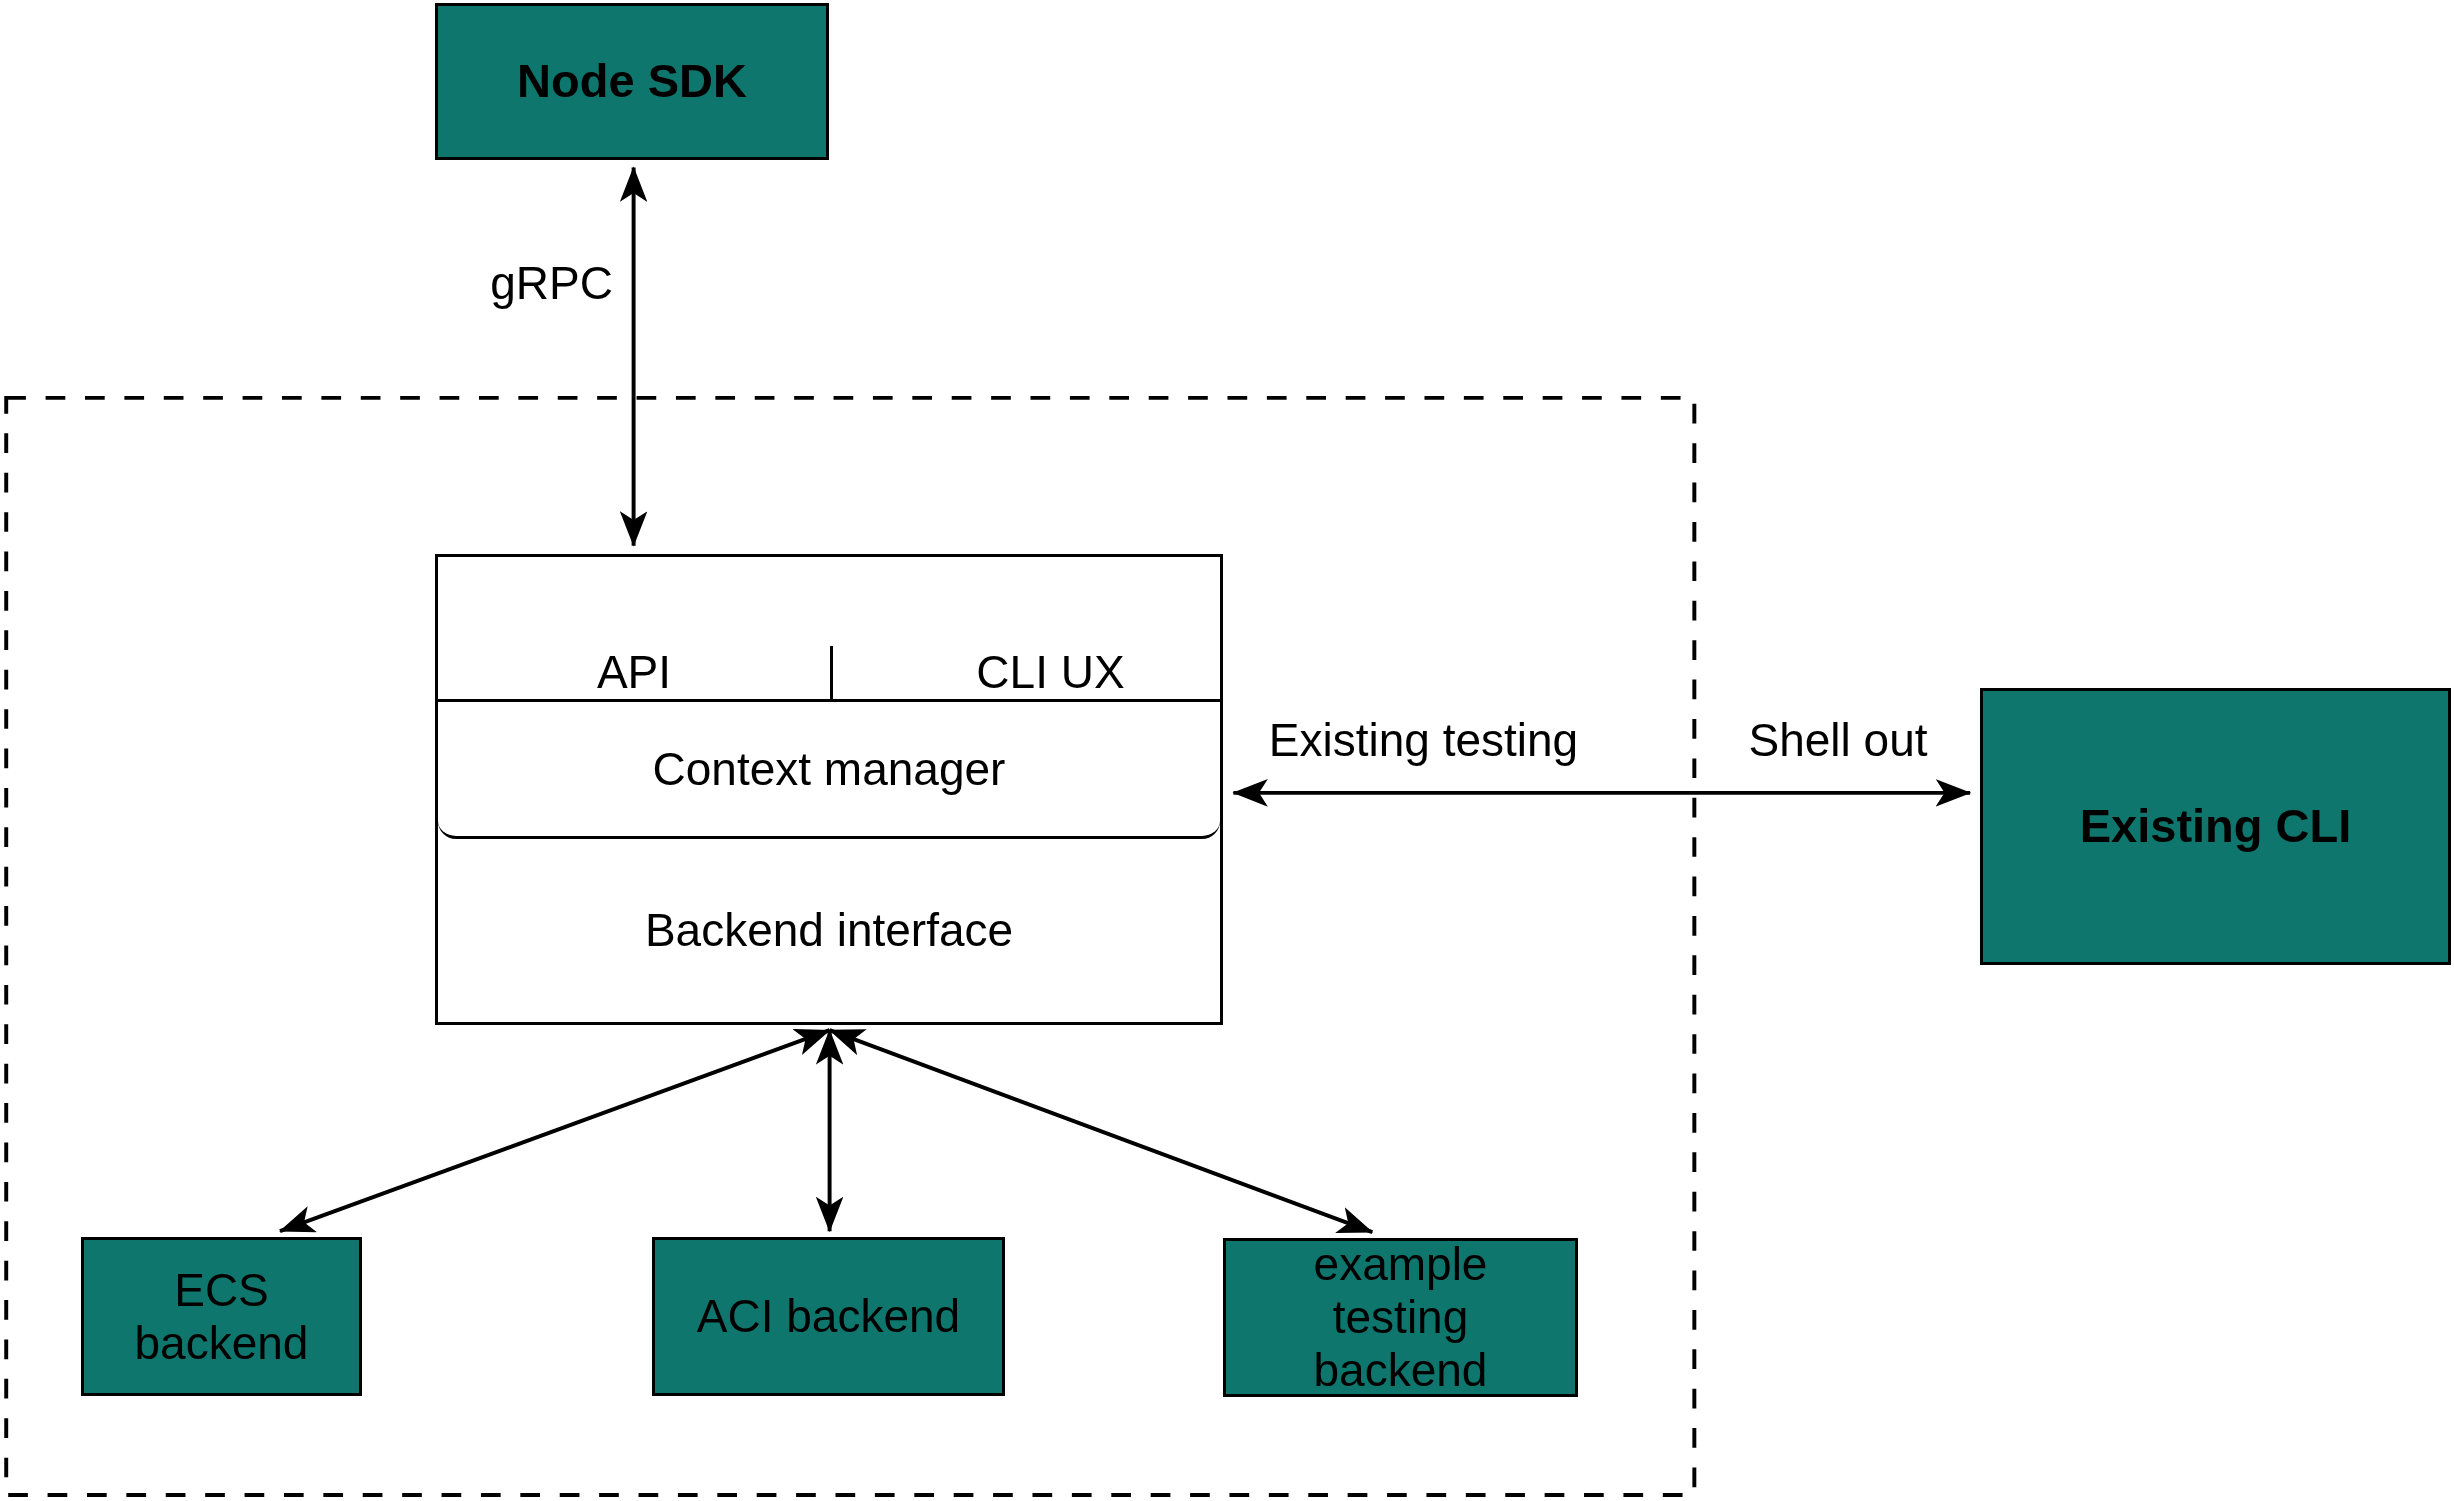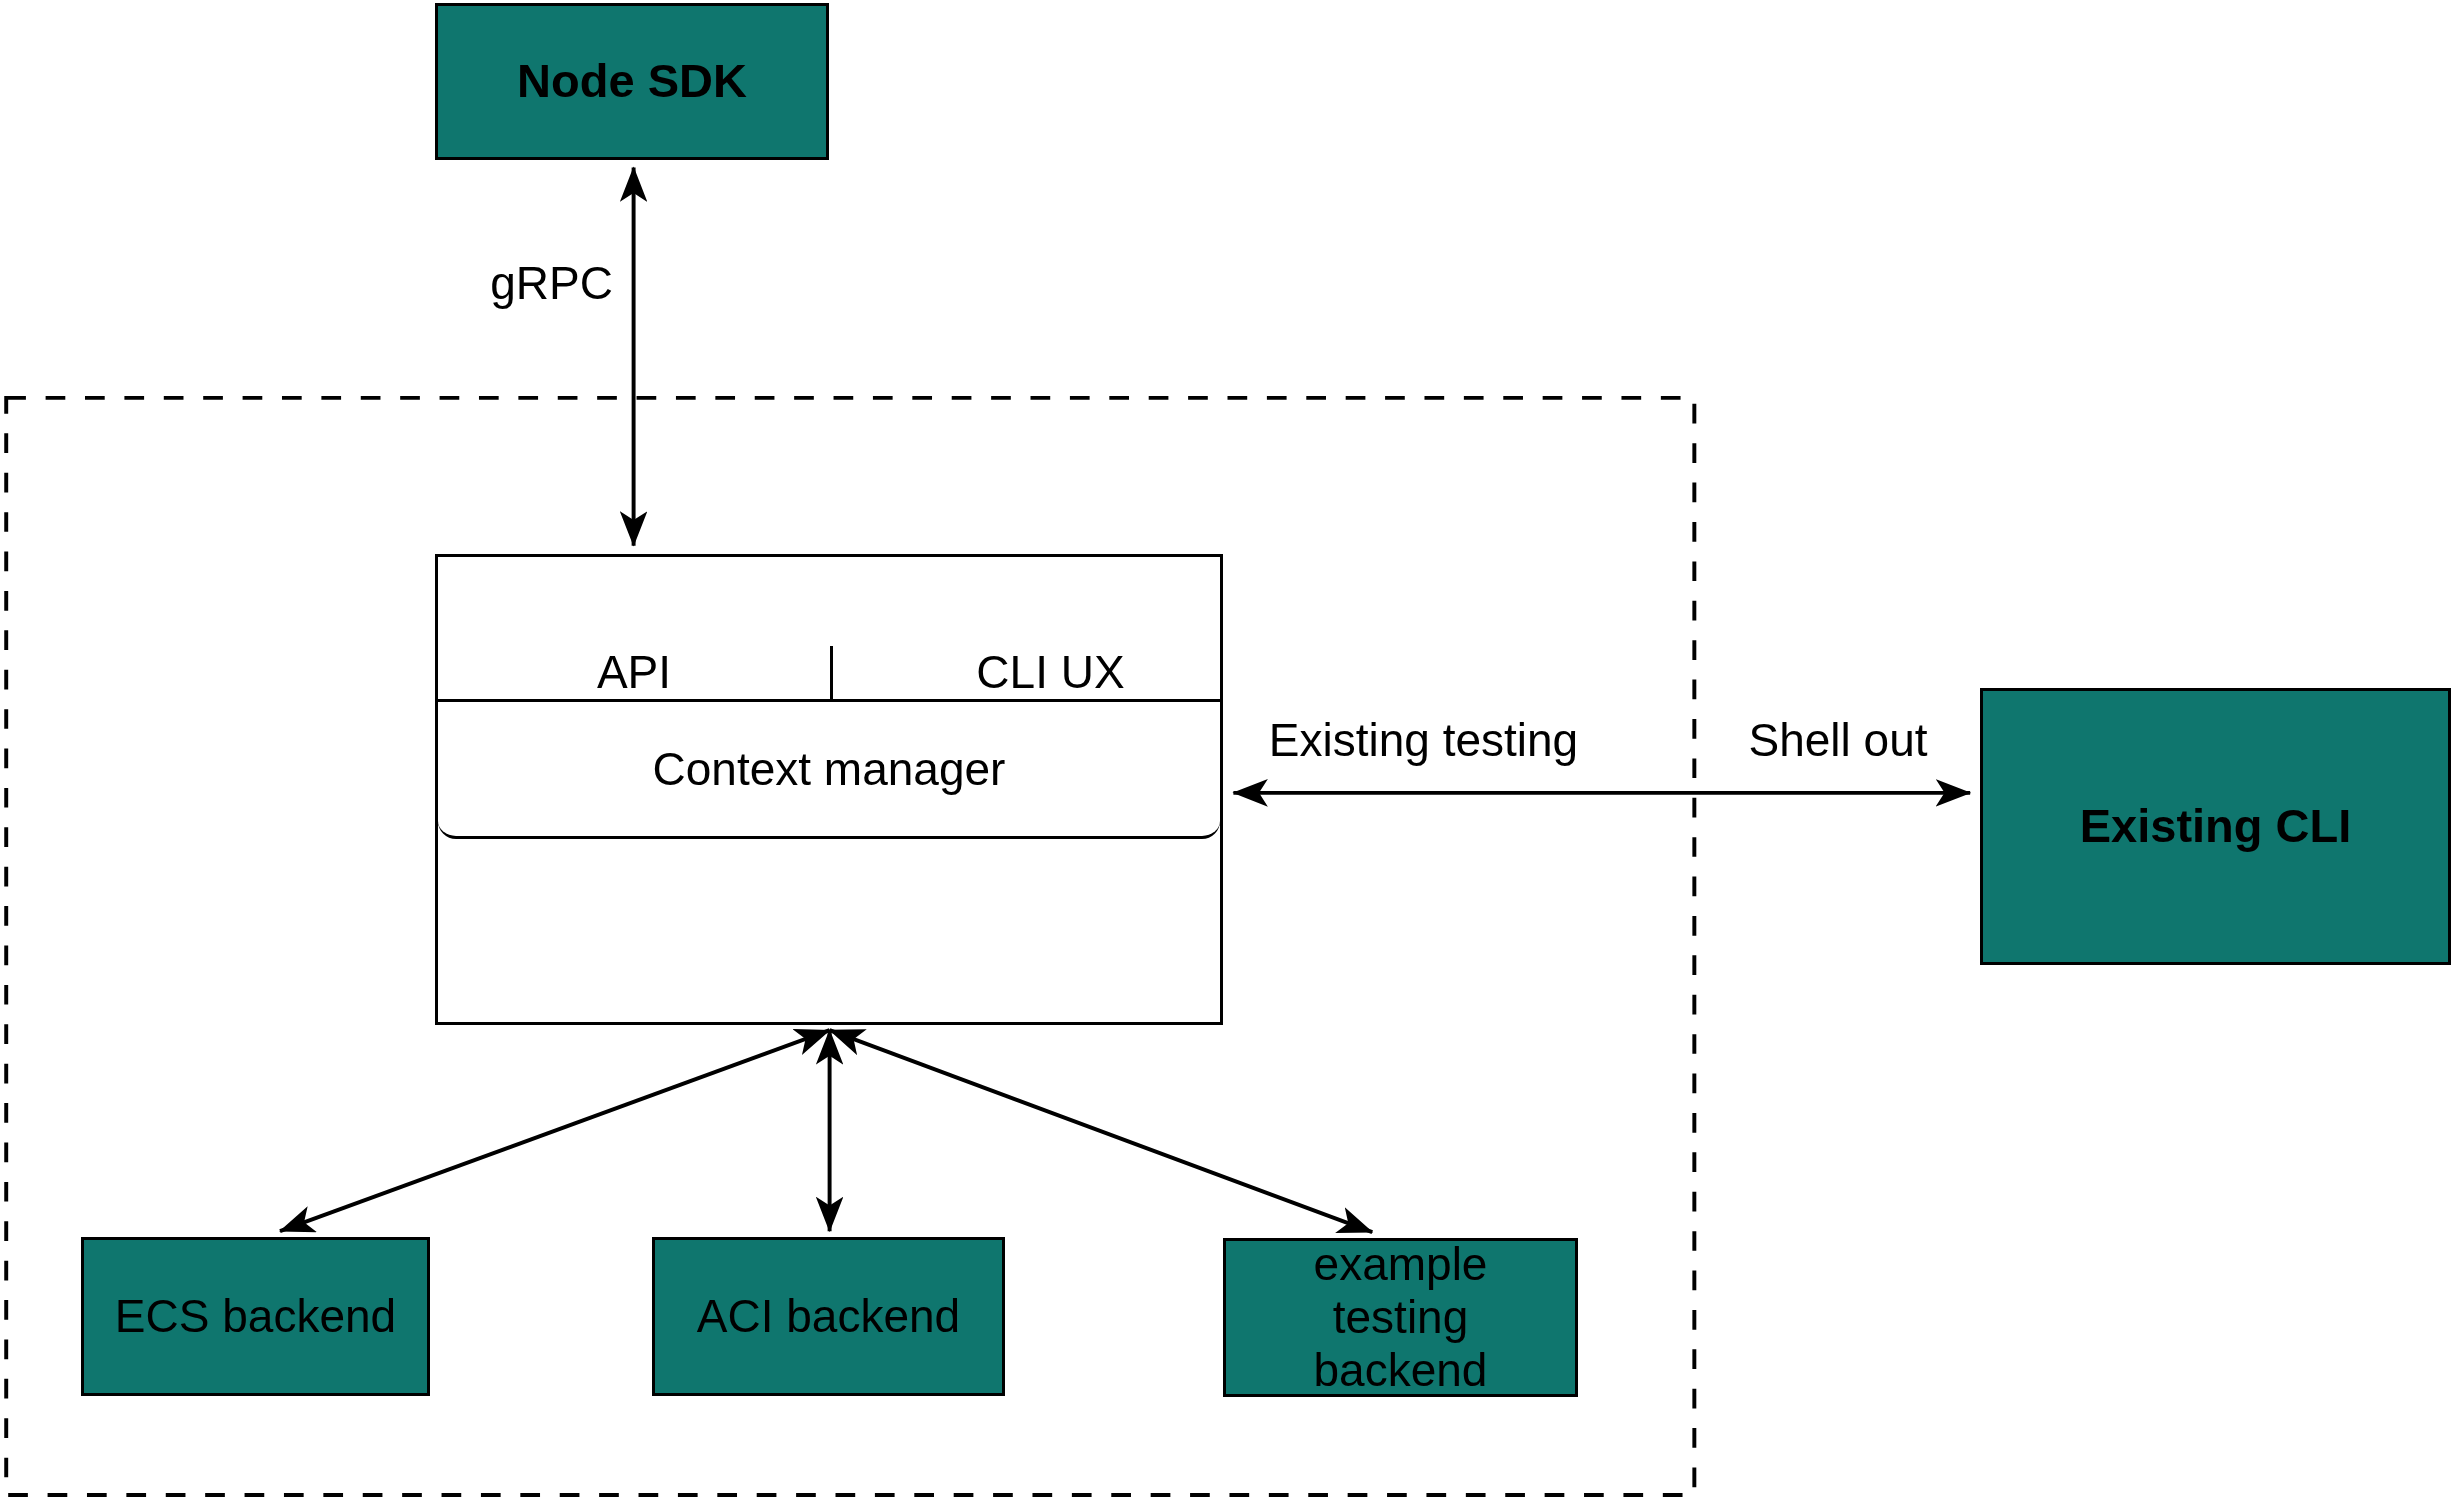--- a/index.html
+++ b/index.html
@@ -76,21 +76,21 @@
   .stack-row-context {
     height: 134px;
     border-bottom: 3.9px solid #000000;
     display: flex; align-items: center; justify-content: center; border-radius: 18px;
   }
   .stack-row-backend {
     flex: 1;
     display: flex; align-items: center; justify-content: center;
   }
   
-  .ecs-backend { left: 81px; top: 1237px; width: 349px; height: 159px; }
+  .ecs-backend { left: 81px; top: 1237px; width: 281px; height: 159px; }
   .aci-backend { left: 652px; top: 1237px; width: 353px; height: 159px; }
   .example-backend { left: 1223px; top: 1238px; width: 355px; height: 159px; padding: 0 17.7px; }
   
   .compose-cli-label {
     position: absolute;
     left: 13.8px;
     top: 406px;
     font-size: 47px;
     font-weight: bold;
     white-space: nowrap;
@@ -153,20 +153,23 @@
       <div class="stack-cell-api">
         <span class="cell-label">API</span>
       </div>
       <div class="stack-cell-cliux">
         <span class="cell-label">CLI UX</span>
       </div>
     </div>
     <div class="stack-row-context">
       <span class="cell-label">Context manager</span>
     </div>
+    <div class="stack-row-backend">
+      <span class="cell-label">Backend interface</span>
+    </div>
   </div>
 
   <div class="node existing-cli">
     <span class="node-title">Existing CLI</span>
   </div>
 
   <div class="node ecs-backend">
     <span class="cell-label">ECS backend</span>
   </div>
   <div class="node aci-backend">

